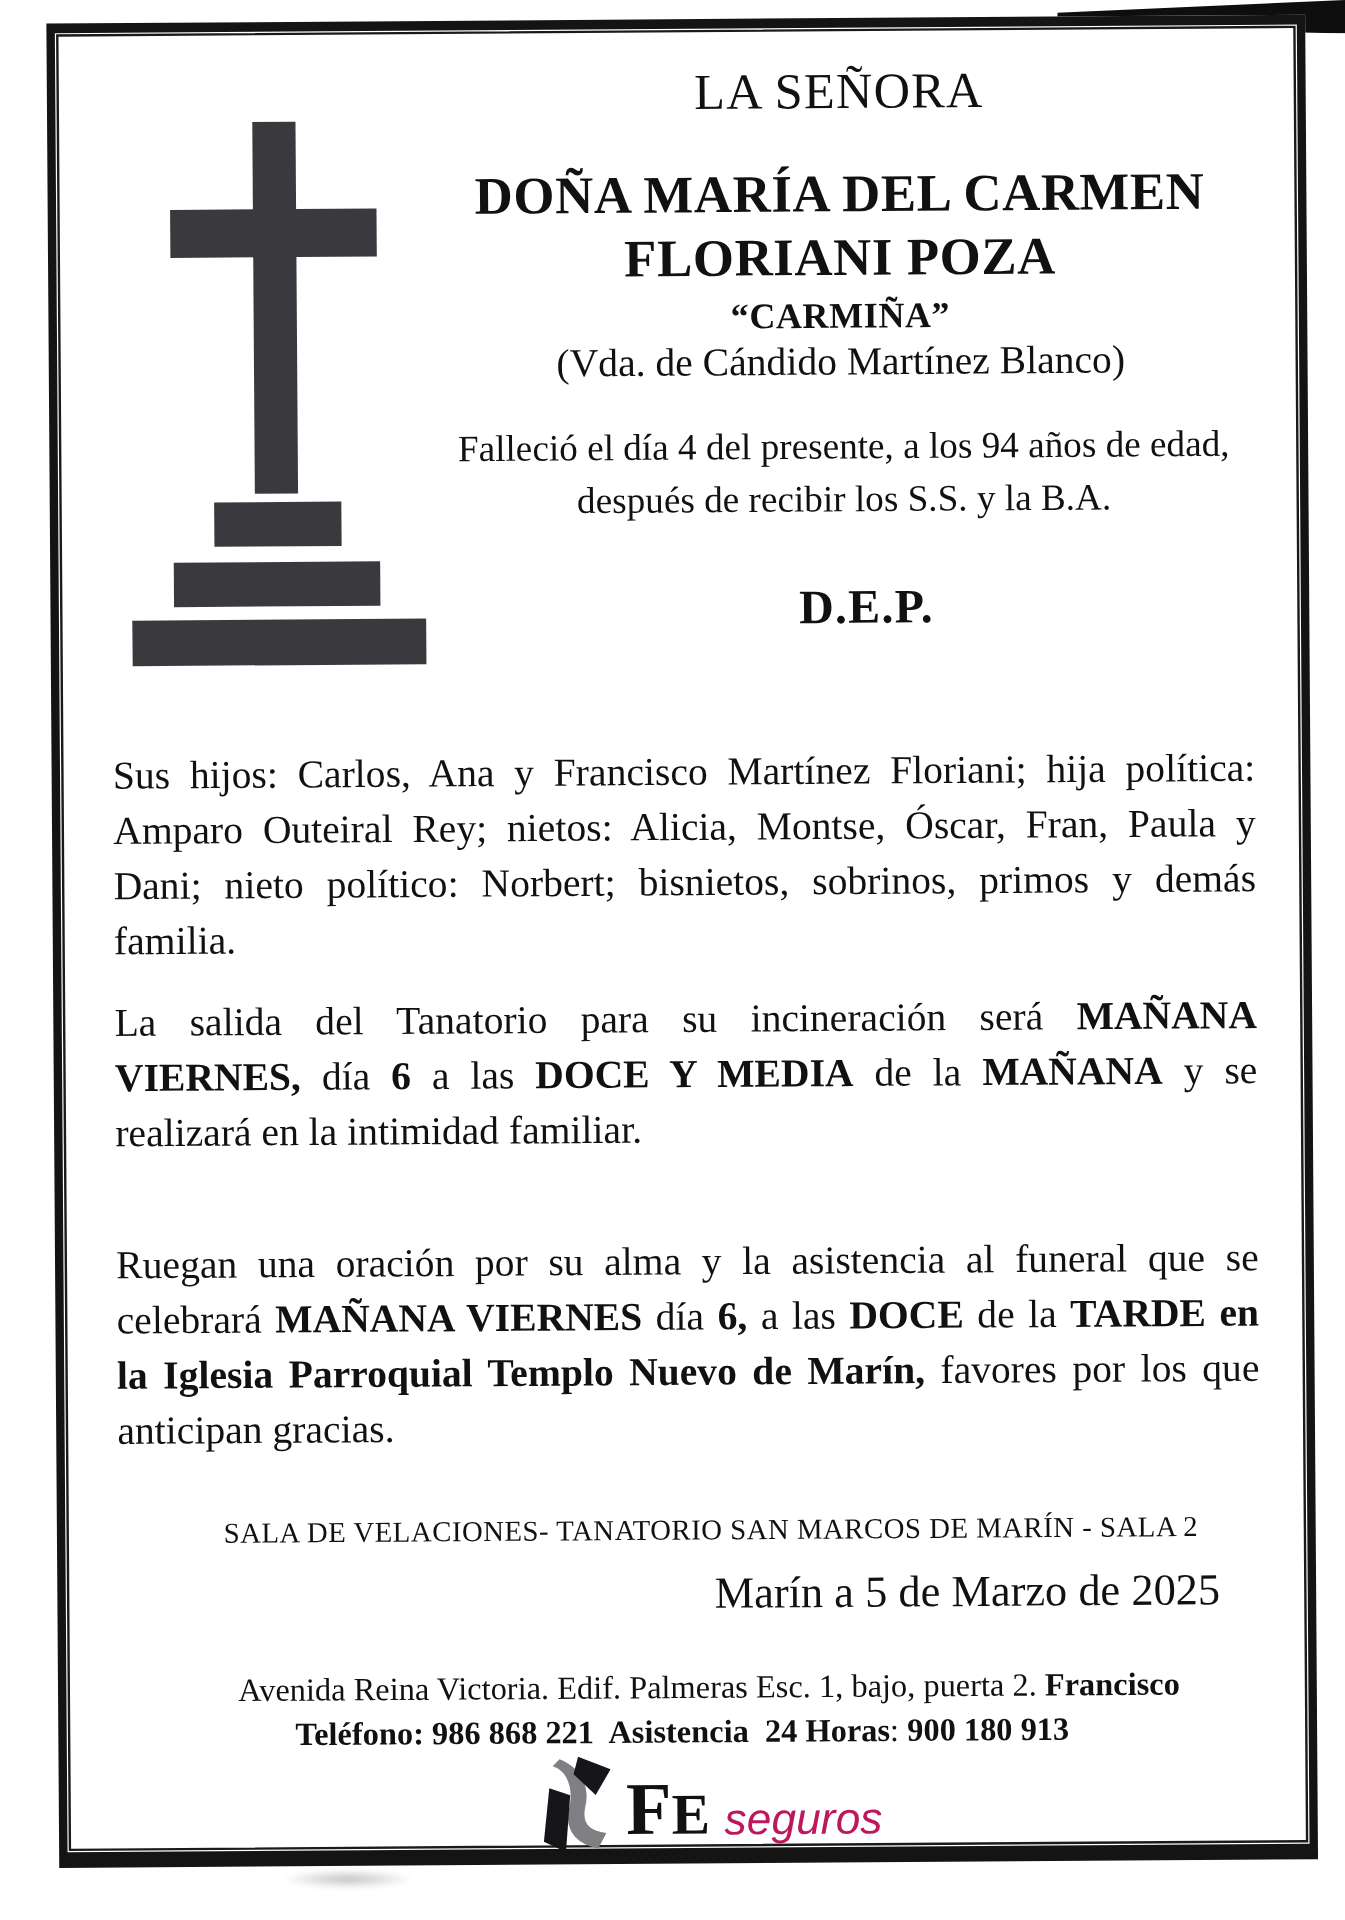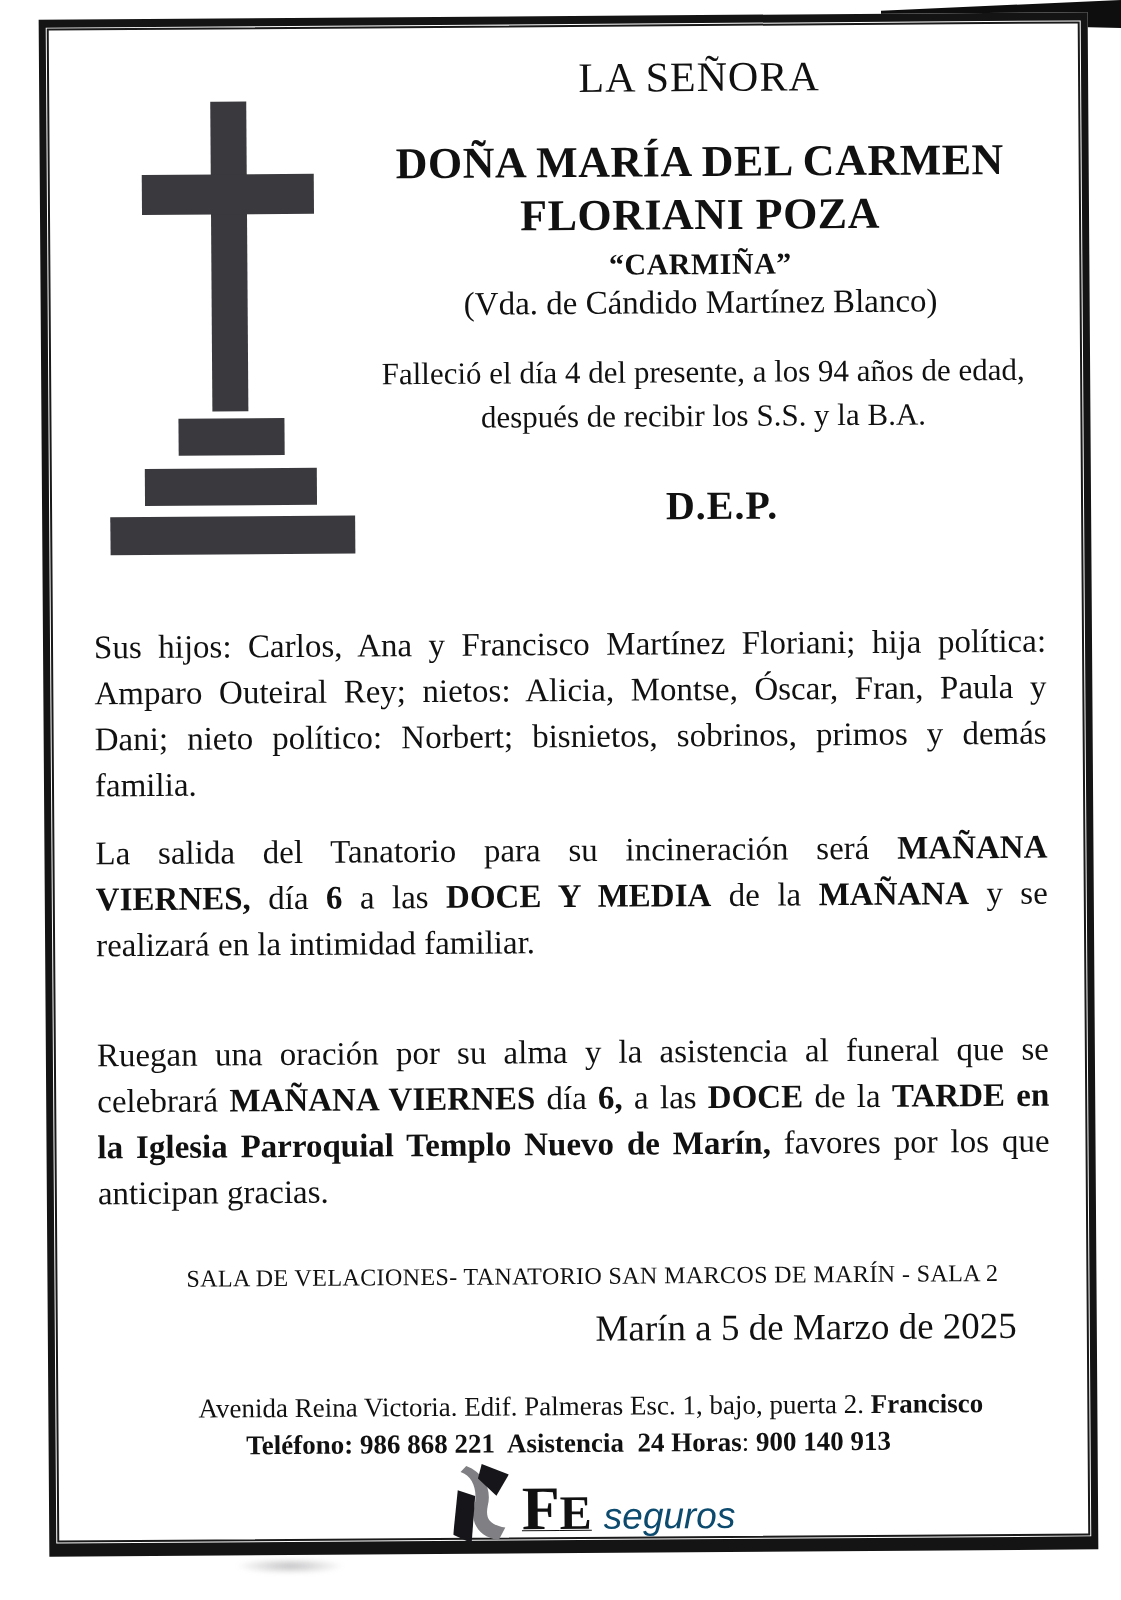--- a/index.html
+++ b/index.html
@@ -36,26 +36,26 @@
   .p3{top:1002px;}
   .venue{top:1236px;left:35px;width:1000px;font-size:24px;letter-spacing:.4px;}
   .dateline{top:1280px;left:300px;right:70px;text-align:right;font-size:37px;}
   .address{top:1364px;left:30px;width:1005px;font-size:27px;}
   .phone{top:1401px;left:0px;width:1020px;font-size:27px;white-space:pre-wrap;}
   .logo-row{
     top:1436px;left:35px;width:1000px;display:flex;justify-content:center;
     align-items:flex-end;
   }
   .logo-mark{width:56px;height:80px;margin-right:13px;margin-bottom:-4px;}
-  .logo-fe{font-weight:bold;line-height:1;text-decoration:underline;}
+  .logo-fe{font-weight:bold;line-height:1;}
   .logo-f{font-size:62px;}
   .logo-e{font-size:48px;}
   .logo-tagline{
     font-family:"Liberation Sans","DejaVu Sans",sans-serif;font-style:italic;
-    font-size:37px;color:#0c4a6e;margin-left:12px;margin-bottom:4px;line-height:1;
+    font-size:37px;color:#be185d;margin-left:12px;margin-bottom:4px;line-height:1;
   }
   .cross-wrap{left:58px;top:72px;width:250px;height:460px;}
   .smudge{
     left:235px;top:1558px;width:110px;height:16px;
     background:radial-gradient(ellipse at center,rgba(120,120,125,.45),transparent 70%);
     filter:blur(2px);
   }
 </style>
 </head>
 <body>
@@ -87,21 +87,21 @@
       <div class="abs center death">Falleció el día 4 del presente, a los 94 años de edad, después de recibir los S.S. y la B.A.</div>
       <div class="abs center dep">D.E.P.</div>
 
       <div class="abs para p1">Sus hijos: Carlos, Ana y Francisco Martínez Floriani; hija política: Amparo Outeiral Rey; nietos: Alicia, Montse, Óscar, Fran, Paula y Dani; nieto político: Norbert; bisnietos, sobrinos, primos y demás familia.</div>
       <div class="abs para p2"><span>La salida del Tanatorio para su incineración será </span><span class="b">MAÑANA VIERNES,</span><span> día </span><span class="b">6</span><span> a las </span><span class="b">DOCE Y MEDIA</span><span> de la </span><span class="b">MAÑANA</span><span> y se realizará en la intimidad familiar.</span></div>
       <div class="abs para p3"><span>Ruegan una oración por su alma y la asistencia al funeral que se celebrará </span><span class="b">MAÑANA VIERNES</span><span> día </span><span class="b">6,</span><span> a las </span><span class="b">DOCE</span><span> de la </span><span class="b">TARDE en la Iglesia Parroquial Templo Nuevo de Marín,</span><span> favores por los que anticipan gracias.</span></div>
 
       <div class="abs center venue">SALA DE VELACIONES- TANATORIO SAN MARCOS DE MARÍN - SALA 2</div>
       <div class="abs dateline">Marín a 5 de Marzo de 2025</div>
       <div class="abs center address"><span>Avenida Reina Victoria. Edif. Palmeras Esc. 1, bajo, puerta 2. </span><span class="b">Francisco</span></div>
-      <div class="abs center phone"><span class="b">Teléfono: 986 868 221  </span><span class="b">Asistencia  24 Horas</span><span>: </span><span class="b">900 140 913</span></div>
+      <div class="abs center phone"><span class="b">Teléfono: 986 868 221  </span><span class="b">Asistencia  24 Horas</span><span>: </span><span class="b">900 180 913</span></div>
 
       <div class="abs logo-row">
         <svg class="logo-mark" viewBox="0 0 58 82" xmlns="http://www.w3.org/2000/svg">
           <path d="M14,2 C34,10 40,28 36,43 C33,57 38,63 54,66 L47,79 C25,75 18,60 22,44 C26,28 21,12 8,8 Z" fill="#808084"></path>
           <path d="M30,0 L58,11 L45,33 L26,15 Z" fill="#16161a"></path>
           <path d="M5,27 L23,33 L19,82 L0,73 Z" fill="#16161a"></path>
         </svg>
         <span class="logo-fe"><span class="logo-f">F</span><span class="logo-e">E</span></span>
         <span class="logo-tagline">seguros</span>
       </div>

